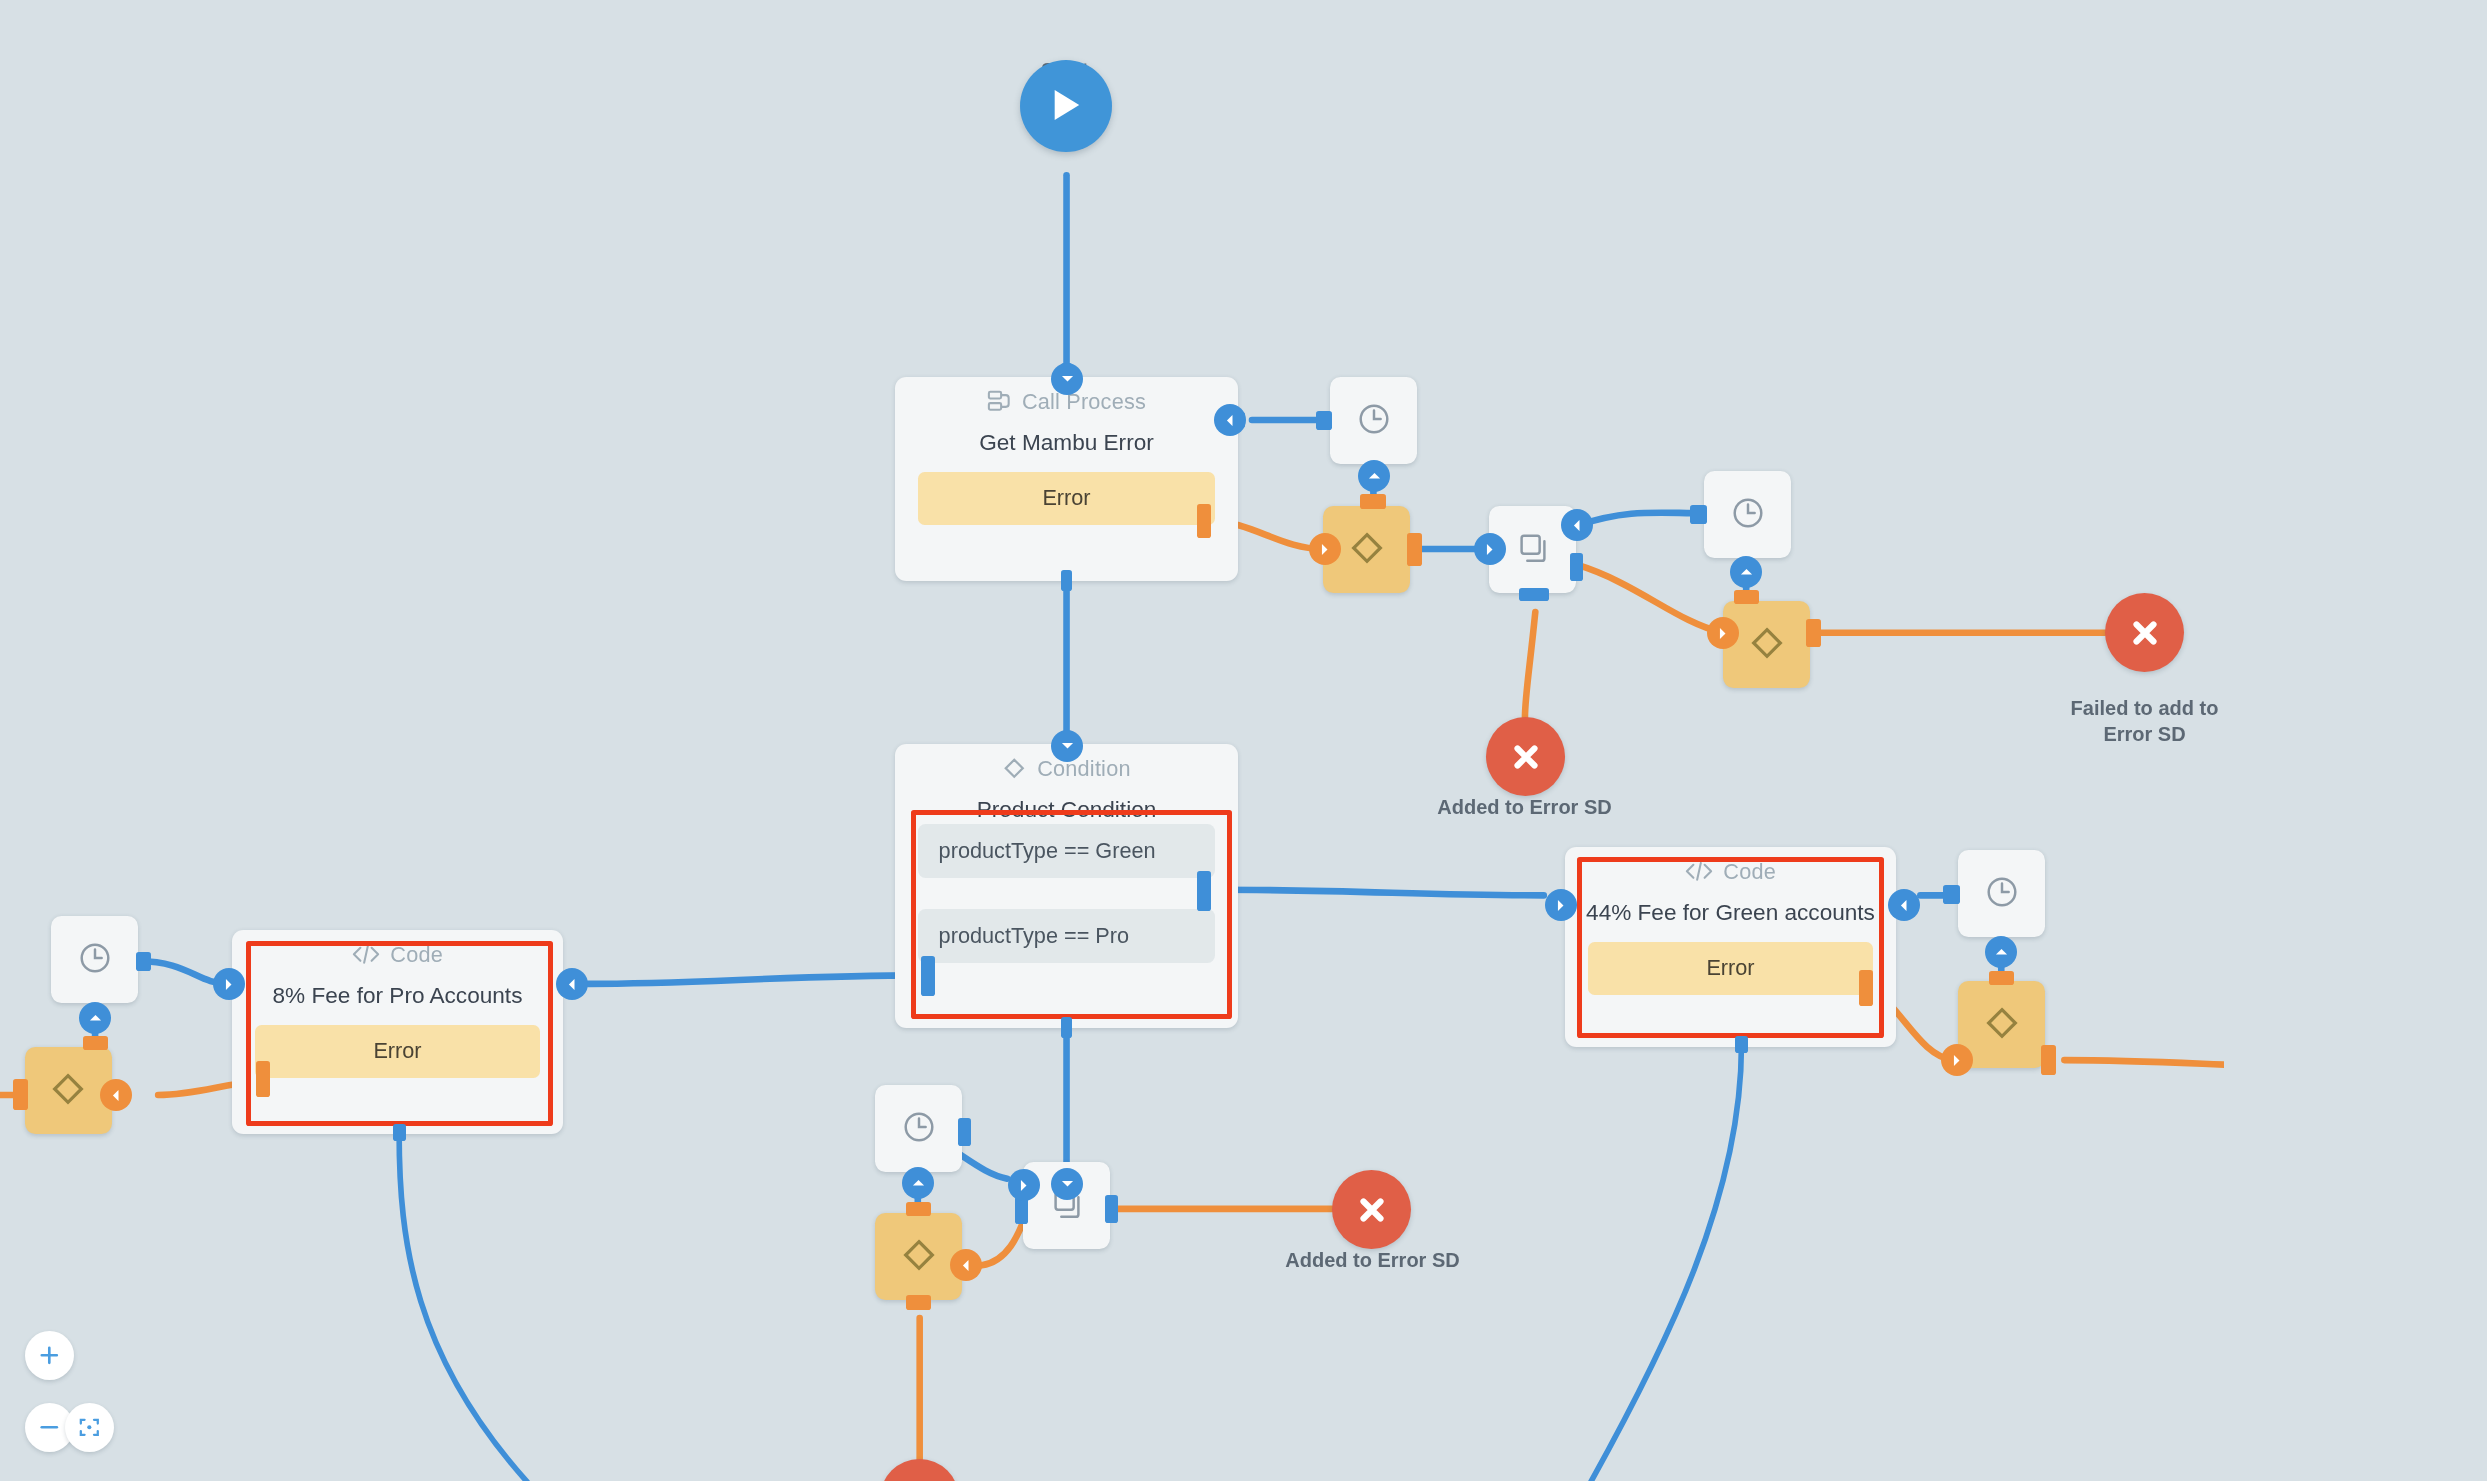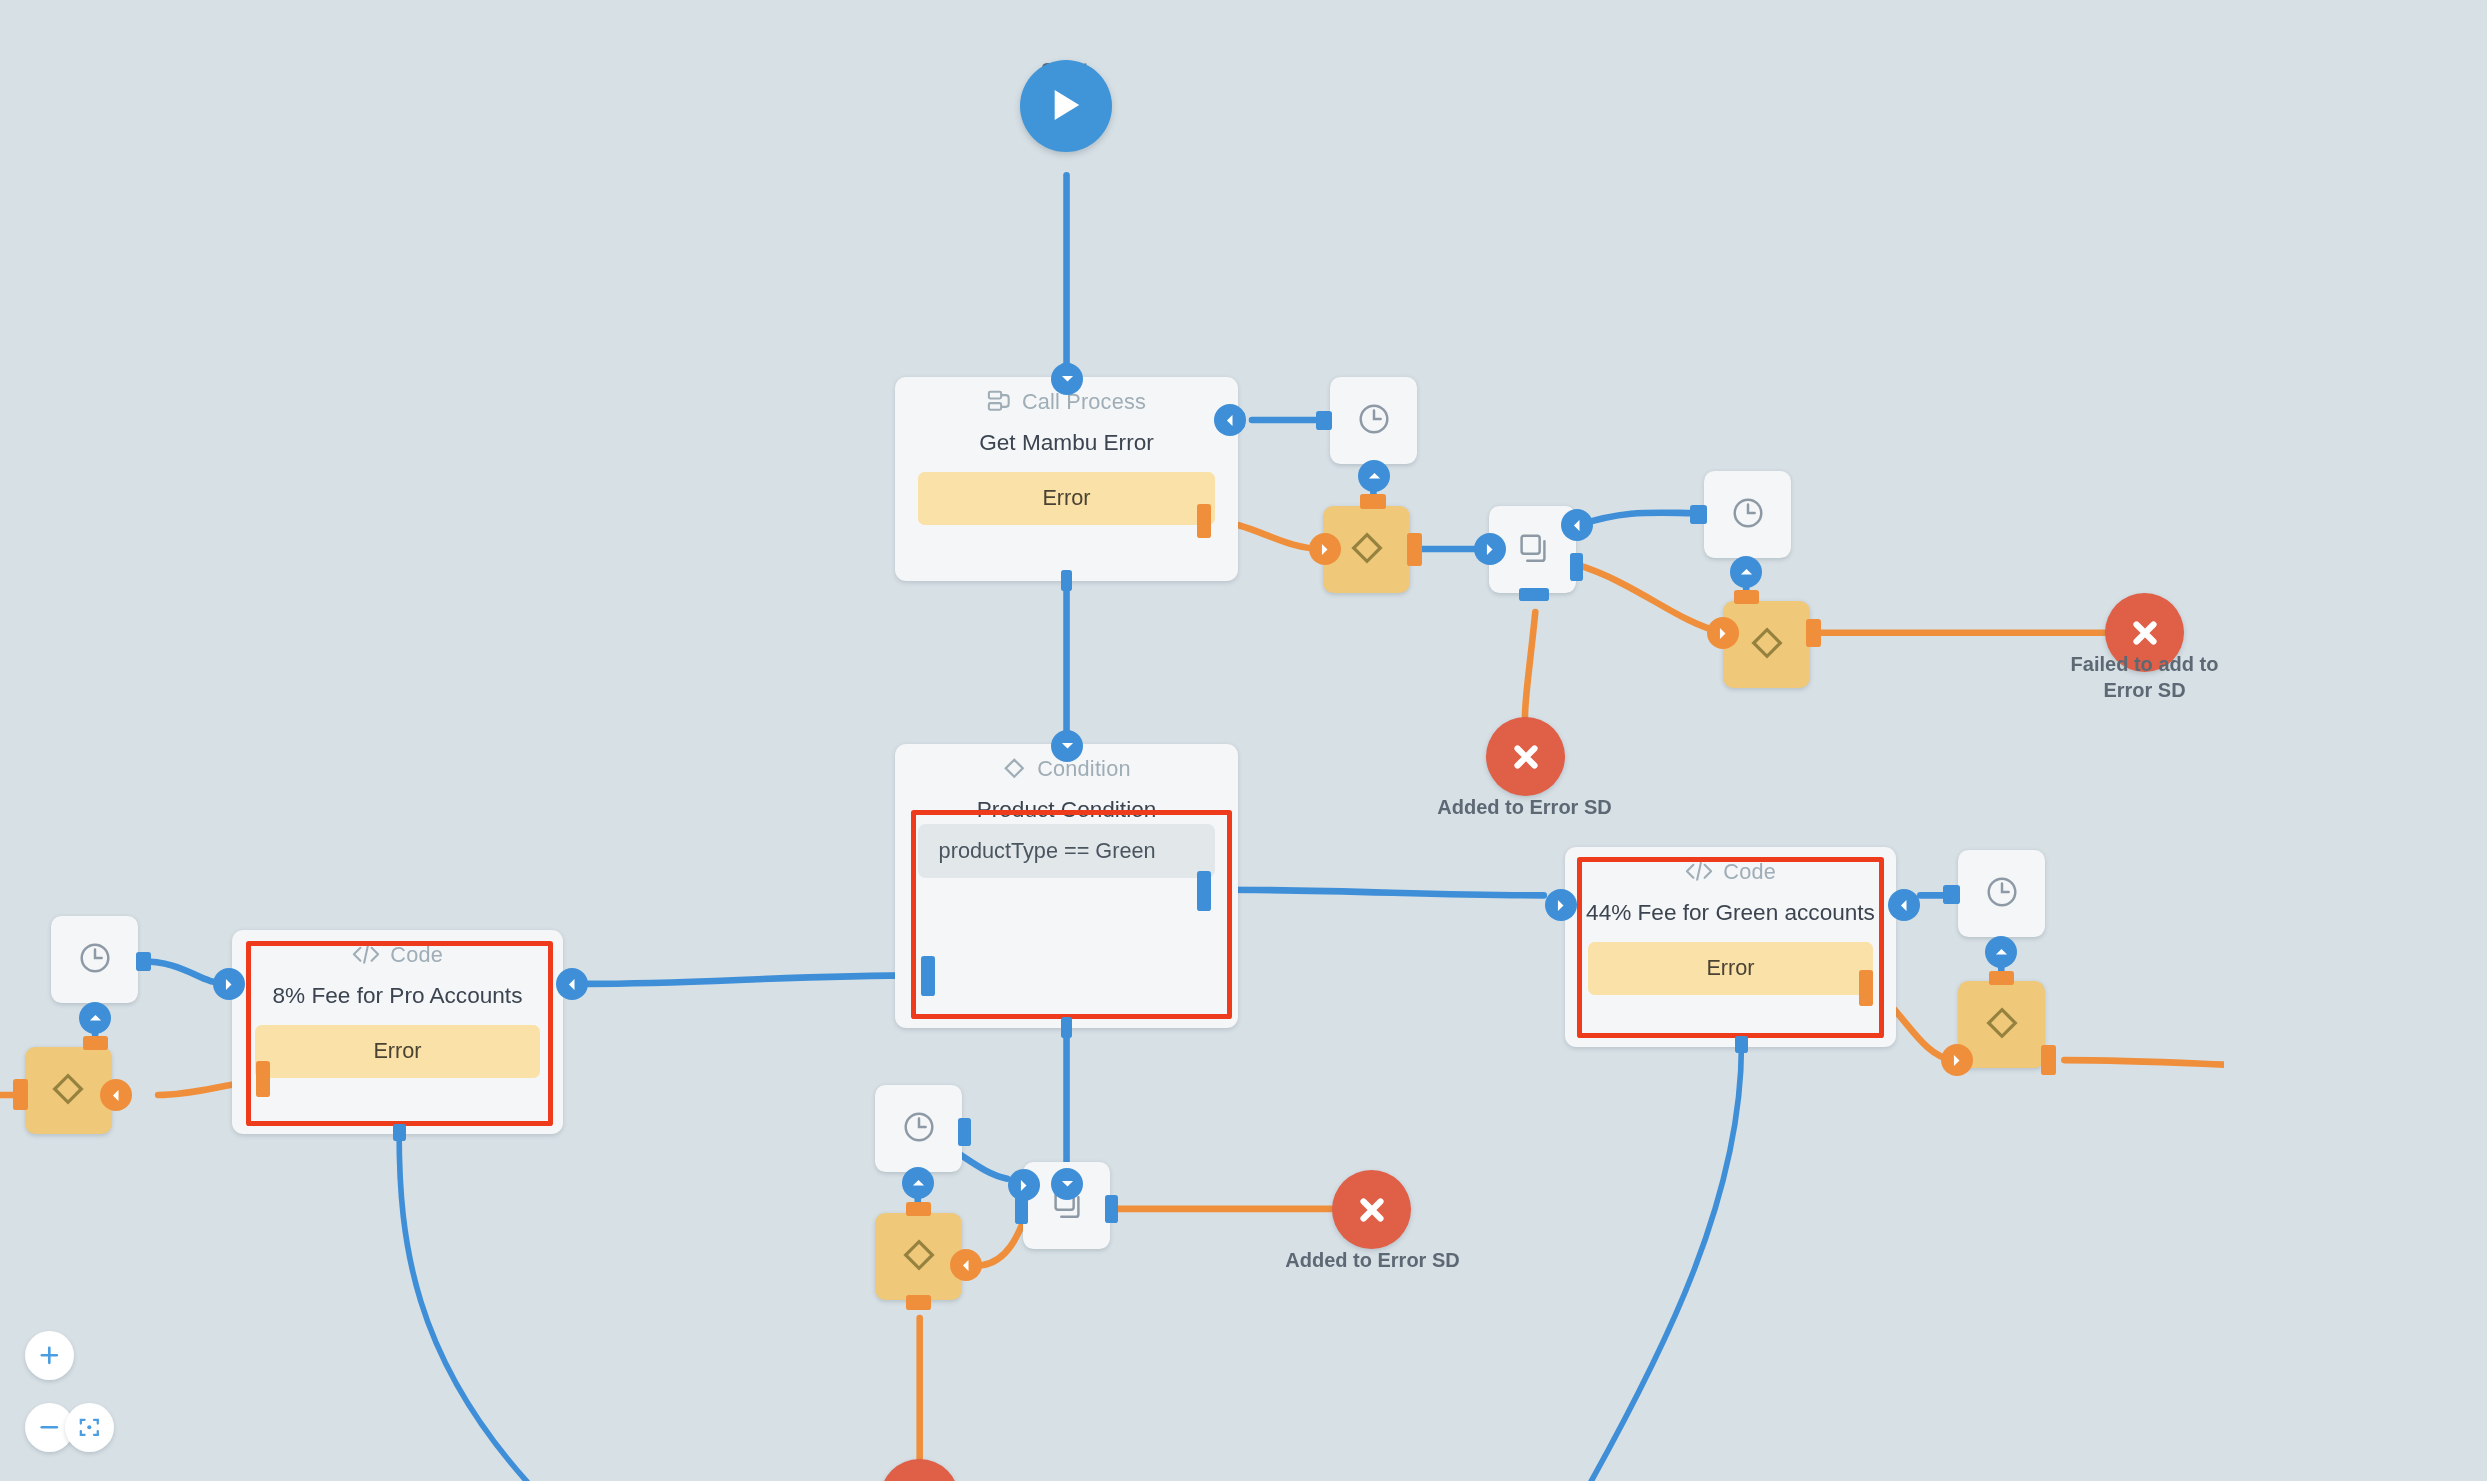--- a/index.html
+++ b/index.html
@@ -290,20 +290,21 @@
     <div class="node-head">
       <span>
         <svg width="24.5" height="24.5" viewBox="0 0 26 26" fill="none" stroke="#9fadb7" stroke-width="2.4">
           <path d="M13 4 L22 13 L13 22 L4 13 Z"></path>
         </svg>
       </span>
       <span>Condition</span>
     </div>
     <div class="node-title">Product Condition</div>
     <div class="cond-row" style="margin-top:1px;">productType == Green</div>
+    <div class="cond-row" style="margin-top:31px;">productType == Pro</div>
   </div>
   <div class="hl-box" style="left:911px; top:810px; width:321px; height:209px;"></div>
 
   <div class="stub stub-blue" style="left:1061px; top:732px; width:11.3px; height:22.6px;"></div>
   <div class="stub stub-blue" style="left:1197px; top:871px; width:14px; height:40px;"></div>
   <div class="stub stub-blue" style="left:921px; top:956px; width:14px; height:40px;"></div>
   <div class="stub stub-blue" style="left:1061px; top:1017px; width:11.3px; height:21px;"></div>
 
   <div class="node-card" style="left:232px; top:930px; width:331px; height:204px;">
     <div class="node-head">
@@ -462,21 +463,21 @@
   </div>
   <div class="err-label" style="left:1374px; top:795px; width:301px;">Added to Error SD</div>
 
   <div class="err-node" style="left:2105px; top:593px;">
     <span>
       <svg width="34" height="34" viewBox="0 0 36 36" stroke="#fff" stroke-width="6.5" stroke-linecap="round">
         <path d="M9 9 L27 27 M27 9 L9 27"></path>
       </svg>
     </span>
   </div>
-  <div class="err-label" style="left:2022px; top:652px; width:245px;">Failed to add to
+  <div class="err-label" style="left:2022px; top:696px; width:245px;">Failed to add to
 Error SD</div>
 
   <div class="sq-node sq-white" style="left:51px; top:916px;">
     <span>
       <svg width="38" height="38" viewBox="0 0 40 40" fill="none" stroke="#8d9aa6" stroke-width="2.6">
         <circle cx="20" cy="20" r="14"></circle>
           <path d="M20 11 V20 H27" stroke-linecap="round"></path>
       </svg>
     </span>
   </div>

